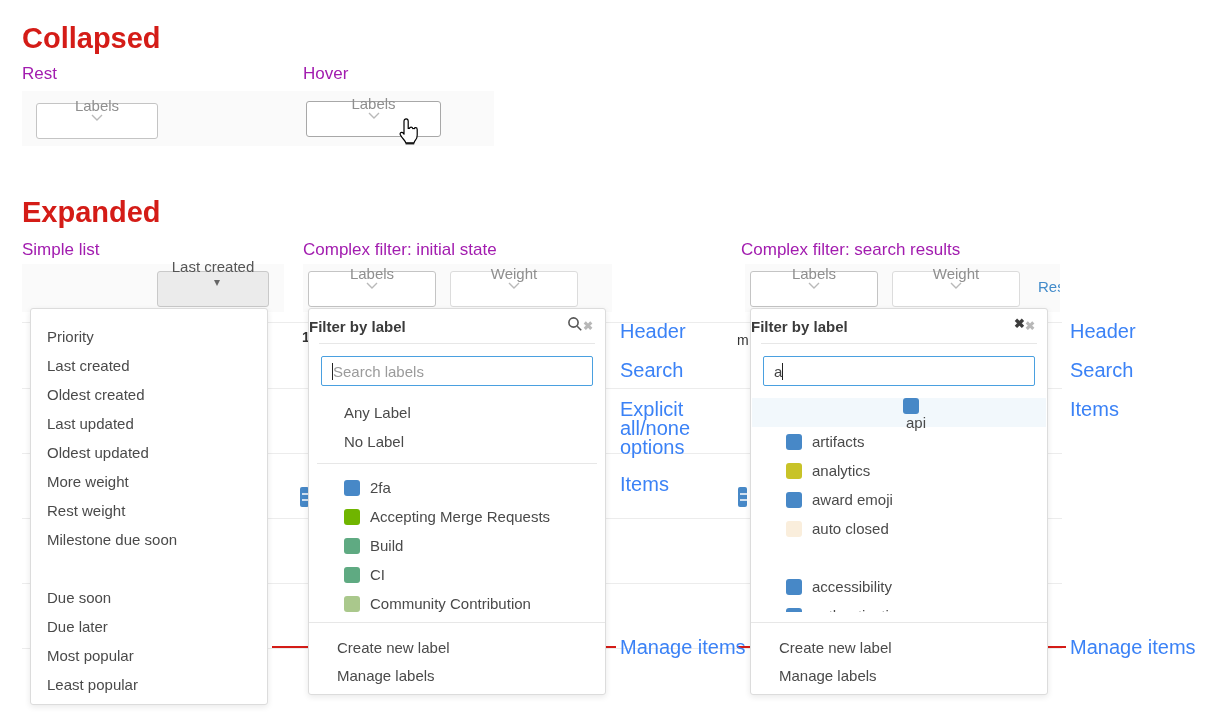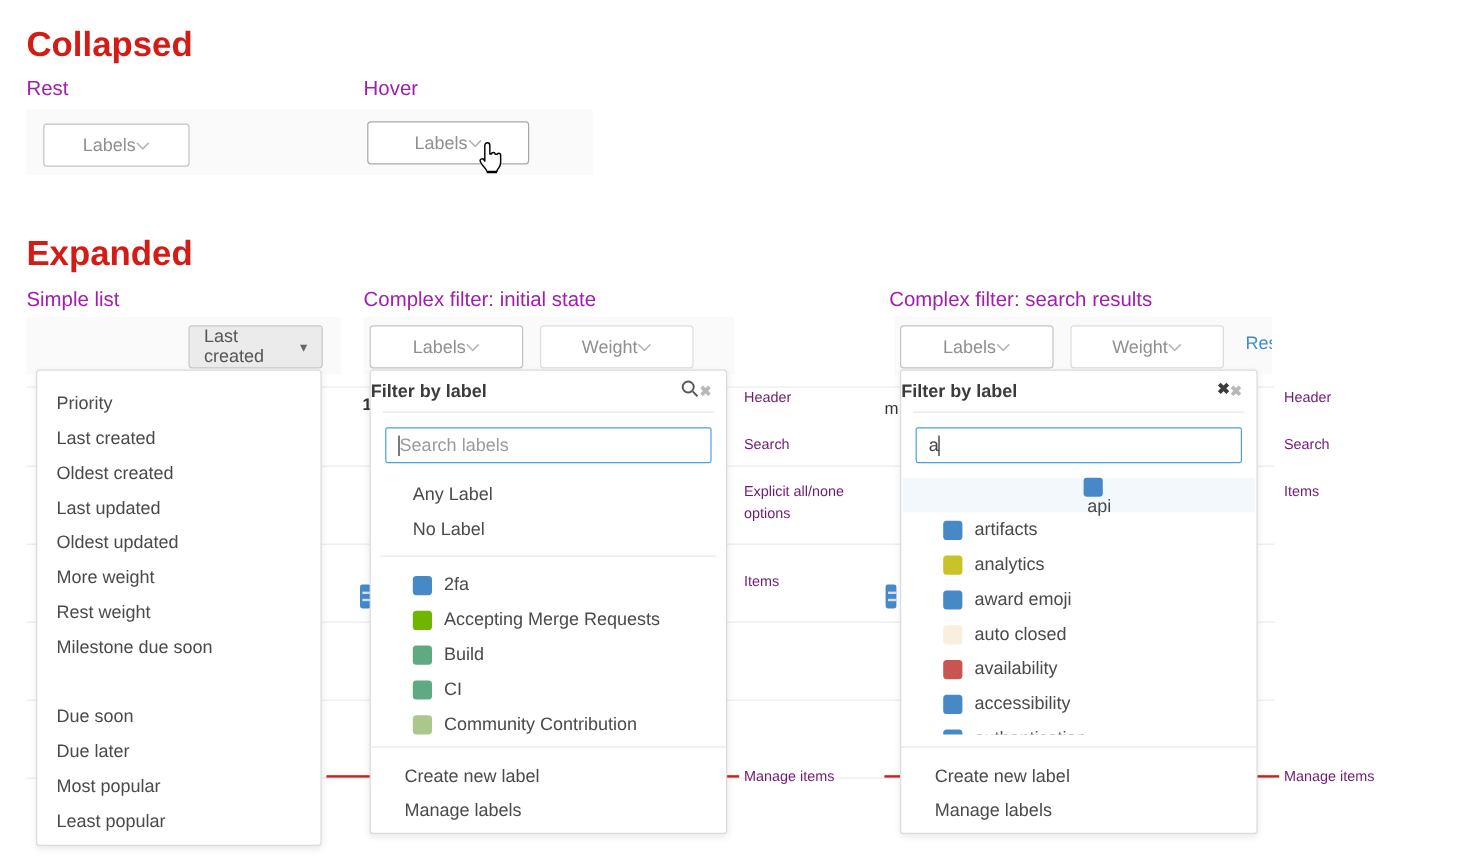--- a/index.html
+++ b/index.html
@@ -1,29 +1,29 @@
 <!DOCTYPE html>
 <html><head>
 <meta charset="utf-8">
 <style>
   html,body{margin:0;padding:0;background:#fff;}
   #canvas{position:relative;width:1218px;height:722px;background:#fff;overflow:hidden;
           font-family:"Liberation Sans",sans-serif;}
   .h1{position:absolute;font-size:29px;font-weight:700;color:#d41c17;z-index:4;}
   .sublabel{position:absolute;font-size:17px;color:#a21caf;z-index:4;}
-  .annot{position:absolute;font-size:12px;color:#701a75;z-index:4;line-height:19px;}
+  .annot{position:absolute;font-size:20px;color:#3b82f6;z-index:4;line-height:19px;}
   .bgline{position:absolute;left:22px;width:1040px;height:1px;background:#ececec;z-index:0;}
   .leader{position:absolute;top:646px;height:2px;background:#d41c17;z-index:1;}
   .frag{position:absolute;font-size:14px;color:#333;z-index:1;}
   .chip{position:absolute;width:9px;height:20px;background:#4788c7;border-radius:2px;z-index:1;}
   .chipline{position:absolute;left:2px;right:0;height:2px;background:rgba(255,255,255,.75);}
   .strip{position:absolute;background:#fafafa;z-index:2;overflow:hidden;}
   .btn{position:absolute;background:#fff;border:1px solid #c4c4c4;border-radius:3px;
-       font-size:15px;color:#8f8f8f;display:flex;align-items:center;justify-content:center;
-       padding:17px 12px;box-sizing:border-box;z-index:3;cursor:default;}
+       font-size:15px;color:#8f8f8f;display:flex;align-items:center;justify-content:flex-end;
+       padding:17px 12px;box-sizing:border-box;z-index:3;cursor:default;flex-direction:column;}
   .btn .chev{color:#b9b9b9;display:flex;align-items:center;}
   .btn-gray{background:#ebebeb;border:1px solid #c9c9c9;color:#555;}
   .caret{color:#666;font-size:12px;margin-left:8px;}
   .panel{position:absolute;background:#fff;border:1px solid #dcdcdc;border-radius:3px;
          box-shadow:0 2px 6px rgba(0,0,0,.09);z-index:3;box-sizing:border-box;}
   .phead{position:absolute;top:0;left:0;right:0;height:34px;
          font-weight:700;font-size:15px;color:#3b3b3b;line-height:36px;}
   .pclose{position:absolute;right:12px;top:0;line-height:34px;font-size:12px;color:#b8b8b8;font-weight:700;}
   .pdivider{position:absolute;height:1px;background:#e7e7e7;}
   .sinput{position:absolute;left:12px;right:12px;height:30px;border:1px solid #4aa0e0;border-radius:2px;
@@ -275,24 +275,20 @@
         <span>analytics</span>
       </div>
       <div class="row indent" style="top:87px">
         <span class="swatch" style="background-color: rgb(71, 136, 199);"></span>
         <span>award emoji</span>
       </div>
       <div class="row indent" style="top:116px">
         <span class="swatch" style="background-color: rgb(250, 238, 220);"></span>
         <span>auto closed</span>
       </div>
-      <div class="row indent" style="top:145px">
-        <span class="swatch" style="background-color: rgb(200, 85, 80);"></span>
-        <span>availability</span>
-      </div>
       <div class="row indent" style="top:174px">
         <span class="swatch" style="background-color: rgb(71, 136, 199);"></span>
         <span>accessibility</span>
       </div>
       <div class="row indent" style="top:203px">
         <span class="swatch" style="background-color: rgb(71, 136, 199);"></span>
         <span>authentication</span>
       </div>
     </div>
 

